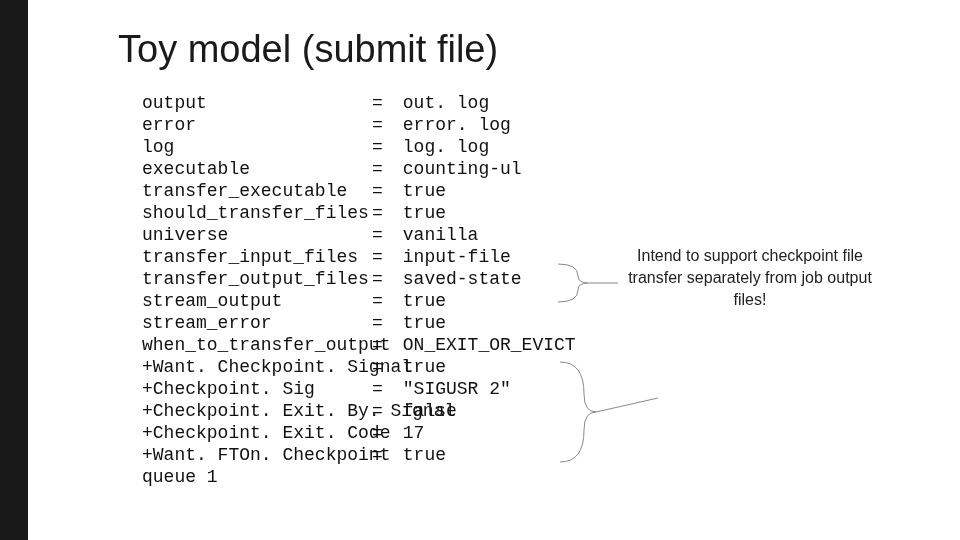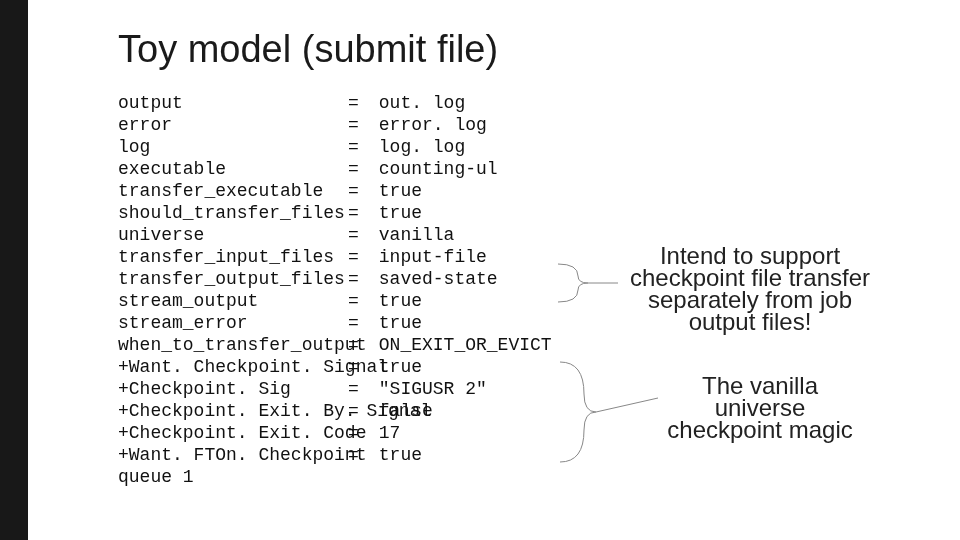--- a/index.html
+++ b/index.html
@@ -39,38 +39,39 @@
     left: 118px;
     top: 92px;
     font-family: "Courier New", Courier, monospace;
     font-size: 18px;
     line-height: 22px;
     color: #111;
     white-space: pre;
   }
   .kv-row {
     display: flex;
+    margin-left: 24px;
   }
   .kv-key {
     display: inline-block;
     width: 230px; 
   }
   .kv-eq {
     display: inline-block;
     width: 20px;
     text-align: left;
   }
   .kv-val {
     display: inline-block;
     font-family: Liberation Mono, monospace;
   }
   .note {
     position: absolute;
     font-family: Arial, Helvetica, sans-serif;
-    font-size: 24px;
+    font-size: 16px;
     line-height: 22px;
     color: #222;
     text-align: center;
   }
   .note1 {
     left: 620px;
     top: 245px;
     width: 260px;
   }
   .note2 {
@@ -99,14 +100,13 @@
     <path d="M0 6 Q20 6 20 18 Q20 25 30 25 Q20 25 20 32 Q20 44 0 44"></path>
     <path d="M30 25 L60 25"></path>
   </svg>
 
   <svg class="brace" style="left:560px; top:354px;" width="100" height="120">
     <path d="M0 8 Q24 8 24 40 Q24 58 36 58 Q24 58 24 76 Q24 108 0 108"></path>
     <path d="M36 58 L98 44"></path>
   </svg>
 
   <div class="note note1">Intend to support checkpoint file transfer separately from job output files!</div>
-  <div class="note note2">The vanilla universe checkpoint magic</div>
 </div>
 
 </body></html>

